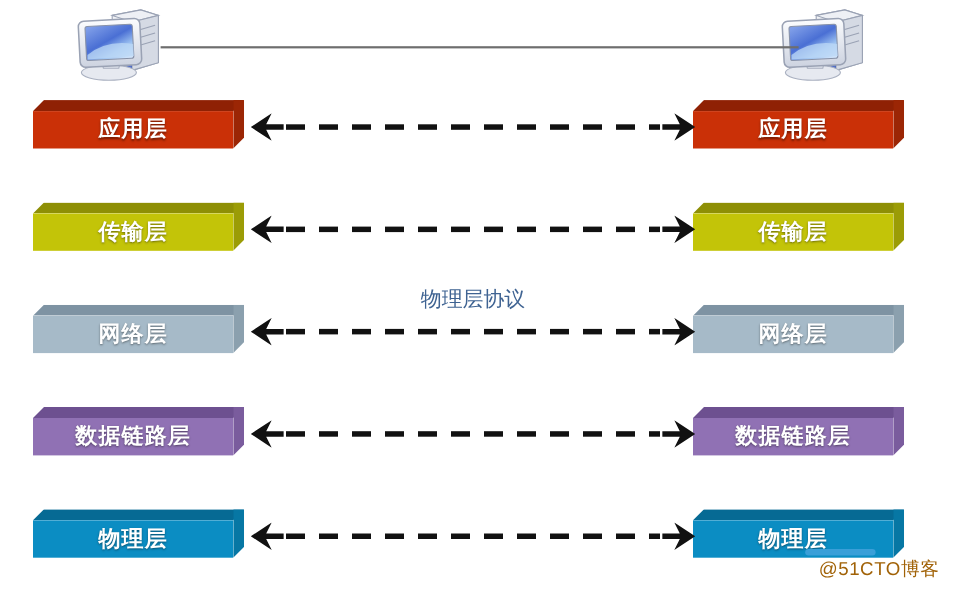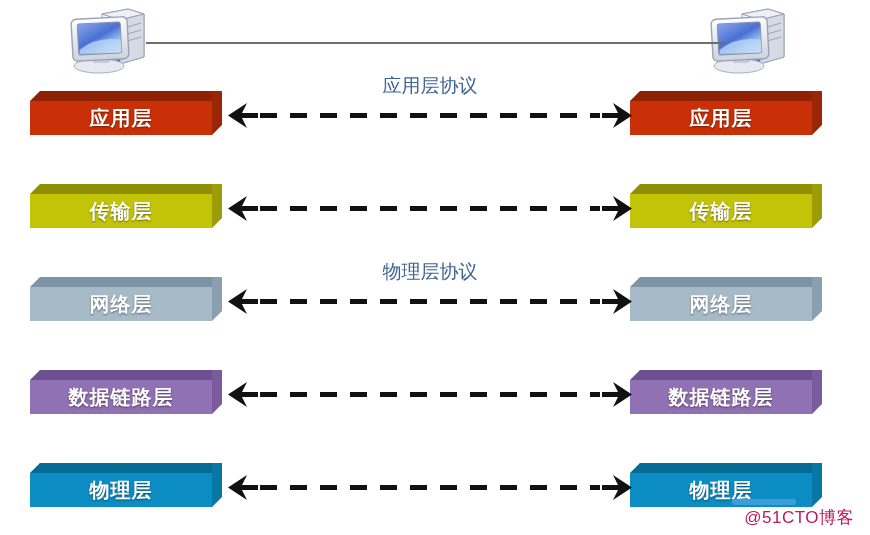--- a/index.html
+++ b/index.html
@@ -116,21 +116,21 @@
   }
   .head.left  { left: 2px; }
   .head.right { right: 2px; }
 
   
   .watermark {
     position: absolute;
     right: 16px;
     bottom: 6px;
     font-size: 17px;
-    color: #be185d;
+    color: #a16207;
     letter-spacing: 0.5px;
     white-space: nowrap;
   }
   .wm-bar {
     position: absolute;
     right: 74px;
     bottom: 30px;
     width: 64px;
     height: 6px;
     background: #3a9fd8;
@@ -211,21 +211,20 @@
         </div>
       </div>
       <div class="box" style="left: 630px; top: 91px; width: 192px;">
         <div class="top" style="background: rgb(143, 33, 4);"></div>
         <div class="side" style="background: rgb(155, 38, 5);"></div>
         <div class="face" style="background: rgb(202, 48, 7);">
           <span class="label">应用层</span>
         </div>
       </div>
       <div class="proto-row" style="left: 226px; top: 73px; width: 408px; height: 64px;">
-        <div class="proto-label" style="color: rgb(63, 99, 146);">应用层协议</div>
         <div class="arrow-wrap">
           <div class="dashline"></div>
           <div class="head left"><svg viewBox="0 0 30 25" width="30" height="25">
               <path fill="#111111" d="M0 12.5 L19 0 L14 10 L30 10 L30 15 L14 15 L19 25 Z"></path>
             </svg></div>
           <div class="head right"><svg viewBox="0 0 30 25" width="30" height="25">
               <path fill="#111111" d="M30 12.5 L11 0 L16 10 L0 10 L0 15 L16 15 L11 25 Z"></path>
             </svg></div>
         </div>
       </div>

